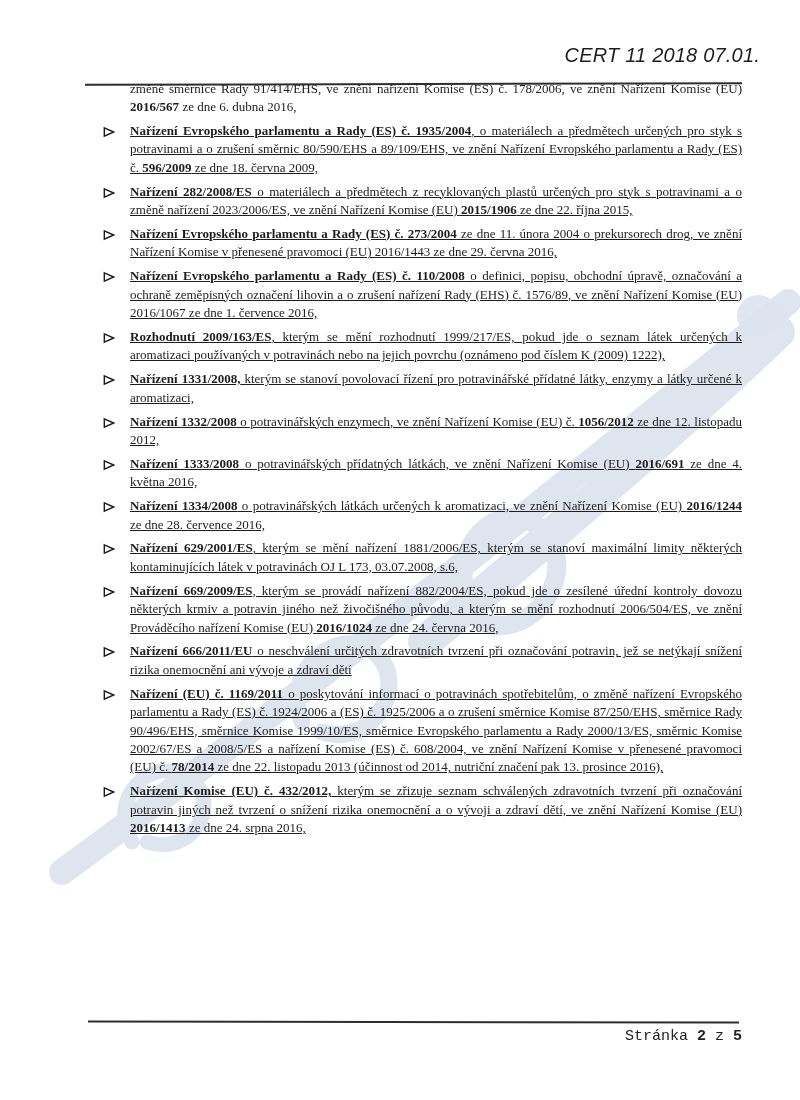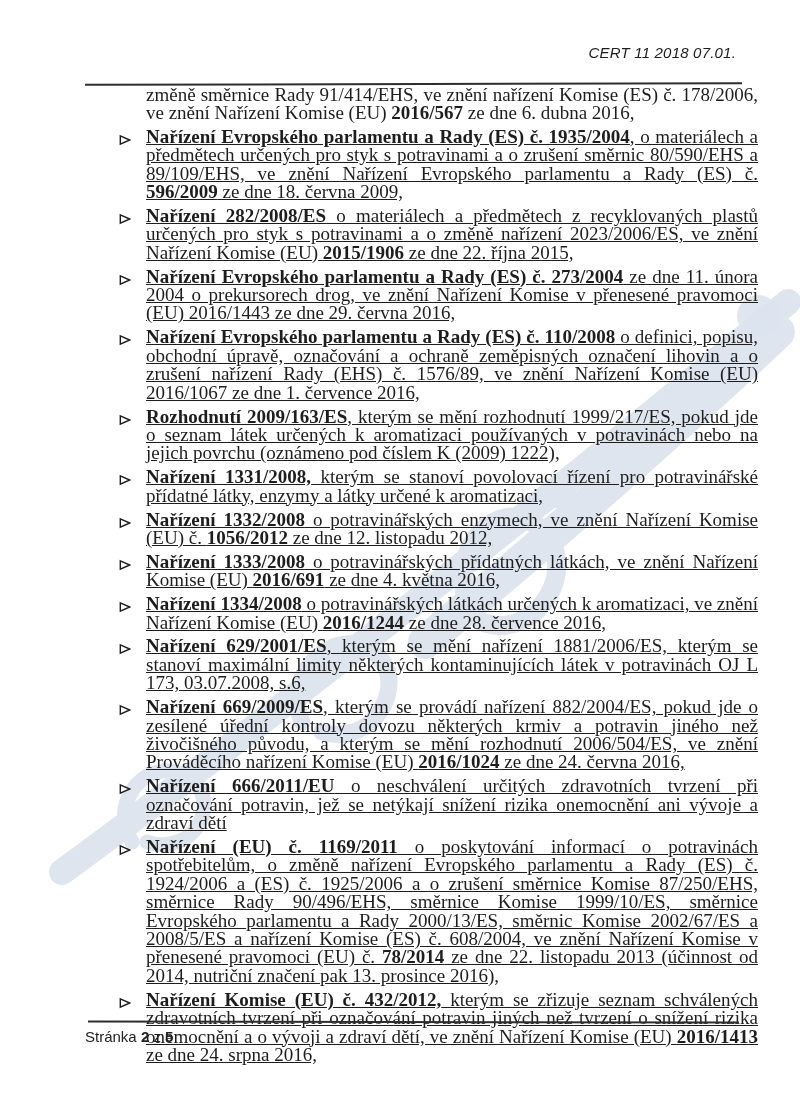--- a/index.html
+++ b/index.html
@@ -17,55 +17,54 @@
     color:var(--text);
     overflow:hidden;
   }
   .page{position:absolute;inset:0;}
   .watermark{
     position:absolute;inset:0;z-index:0;
     color:var(--watermark);
     pointer-events:none;
   }
   .doc-code{
-    position:absolute;top:44px;right:64px;z-index:2;
+    position:absolute;top:44px;right:40px;z-index:2;
     font-family:"Liberation Sans", sans-serif;
     font-style:italic;
-    font-size:15px;
+    font-size:20px;
     letter-spacing:0.2px;
     color:var(--text);
   }
   .header-rule{
     position:absolute;top:83px;left:85px;width:657px;height:2px;
     background:var(--rule);z-index:2;
     transform:rotate(-0.15deg);
   }
   .content{
-    position:absolute;top:86px;left:130px;width:612px;z-index:1;
-    font-size:19px;line-height:18.4px;
+    position:absolute;top:80px;left:130px;width:612px;z-index:1;
+    font-size:13px;line-height:18.4px;
     text-align:justify;
-    margin-left:16px;
   }
   .content p{margin:0 0 5px 0;}
   ul.reg-list{list-style:none;margin:0;padding:0;text-decoration:underline;}
   li.item{position:relative;margin:0 0 5.5px 0;}
   li.item .bullet{
     position:absolute;left:-27px;top:3px;
     width:12px;height:12px;display:inline-block;
   }
   b{font-weight:bold;}
   .footer-rule{
     position:absolute;top:1021px;left:88px;width:651px;height:2px;
     background:var(--rule);z-index:2;
     transform:rotate(0.1deg);
   }
   .page-footer{
     position:absolute;top:1028px;left:85px;width:657px;z-index:2;
-    text-align:left;
-    font-family:Liberation Sans, sans-serif;
+    text-align:right;
+    font-family:Liberation Mono, monospace;
     font-size:15px;
     color:#222;
   }
 </style>
 </head>
 <body>
 
 <div class="page">
 
   <svg class="watermark" width="800" height="1100" viewBox="0 0 800 1100" aria-hidden="true">

